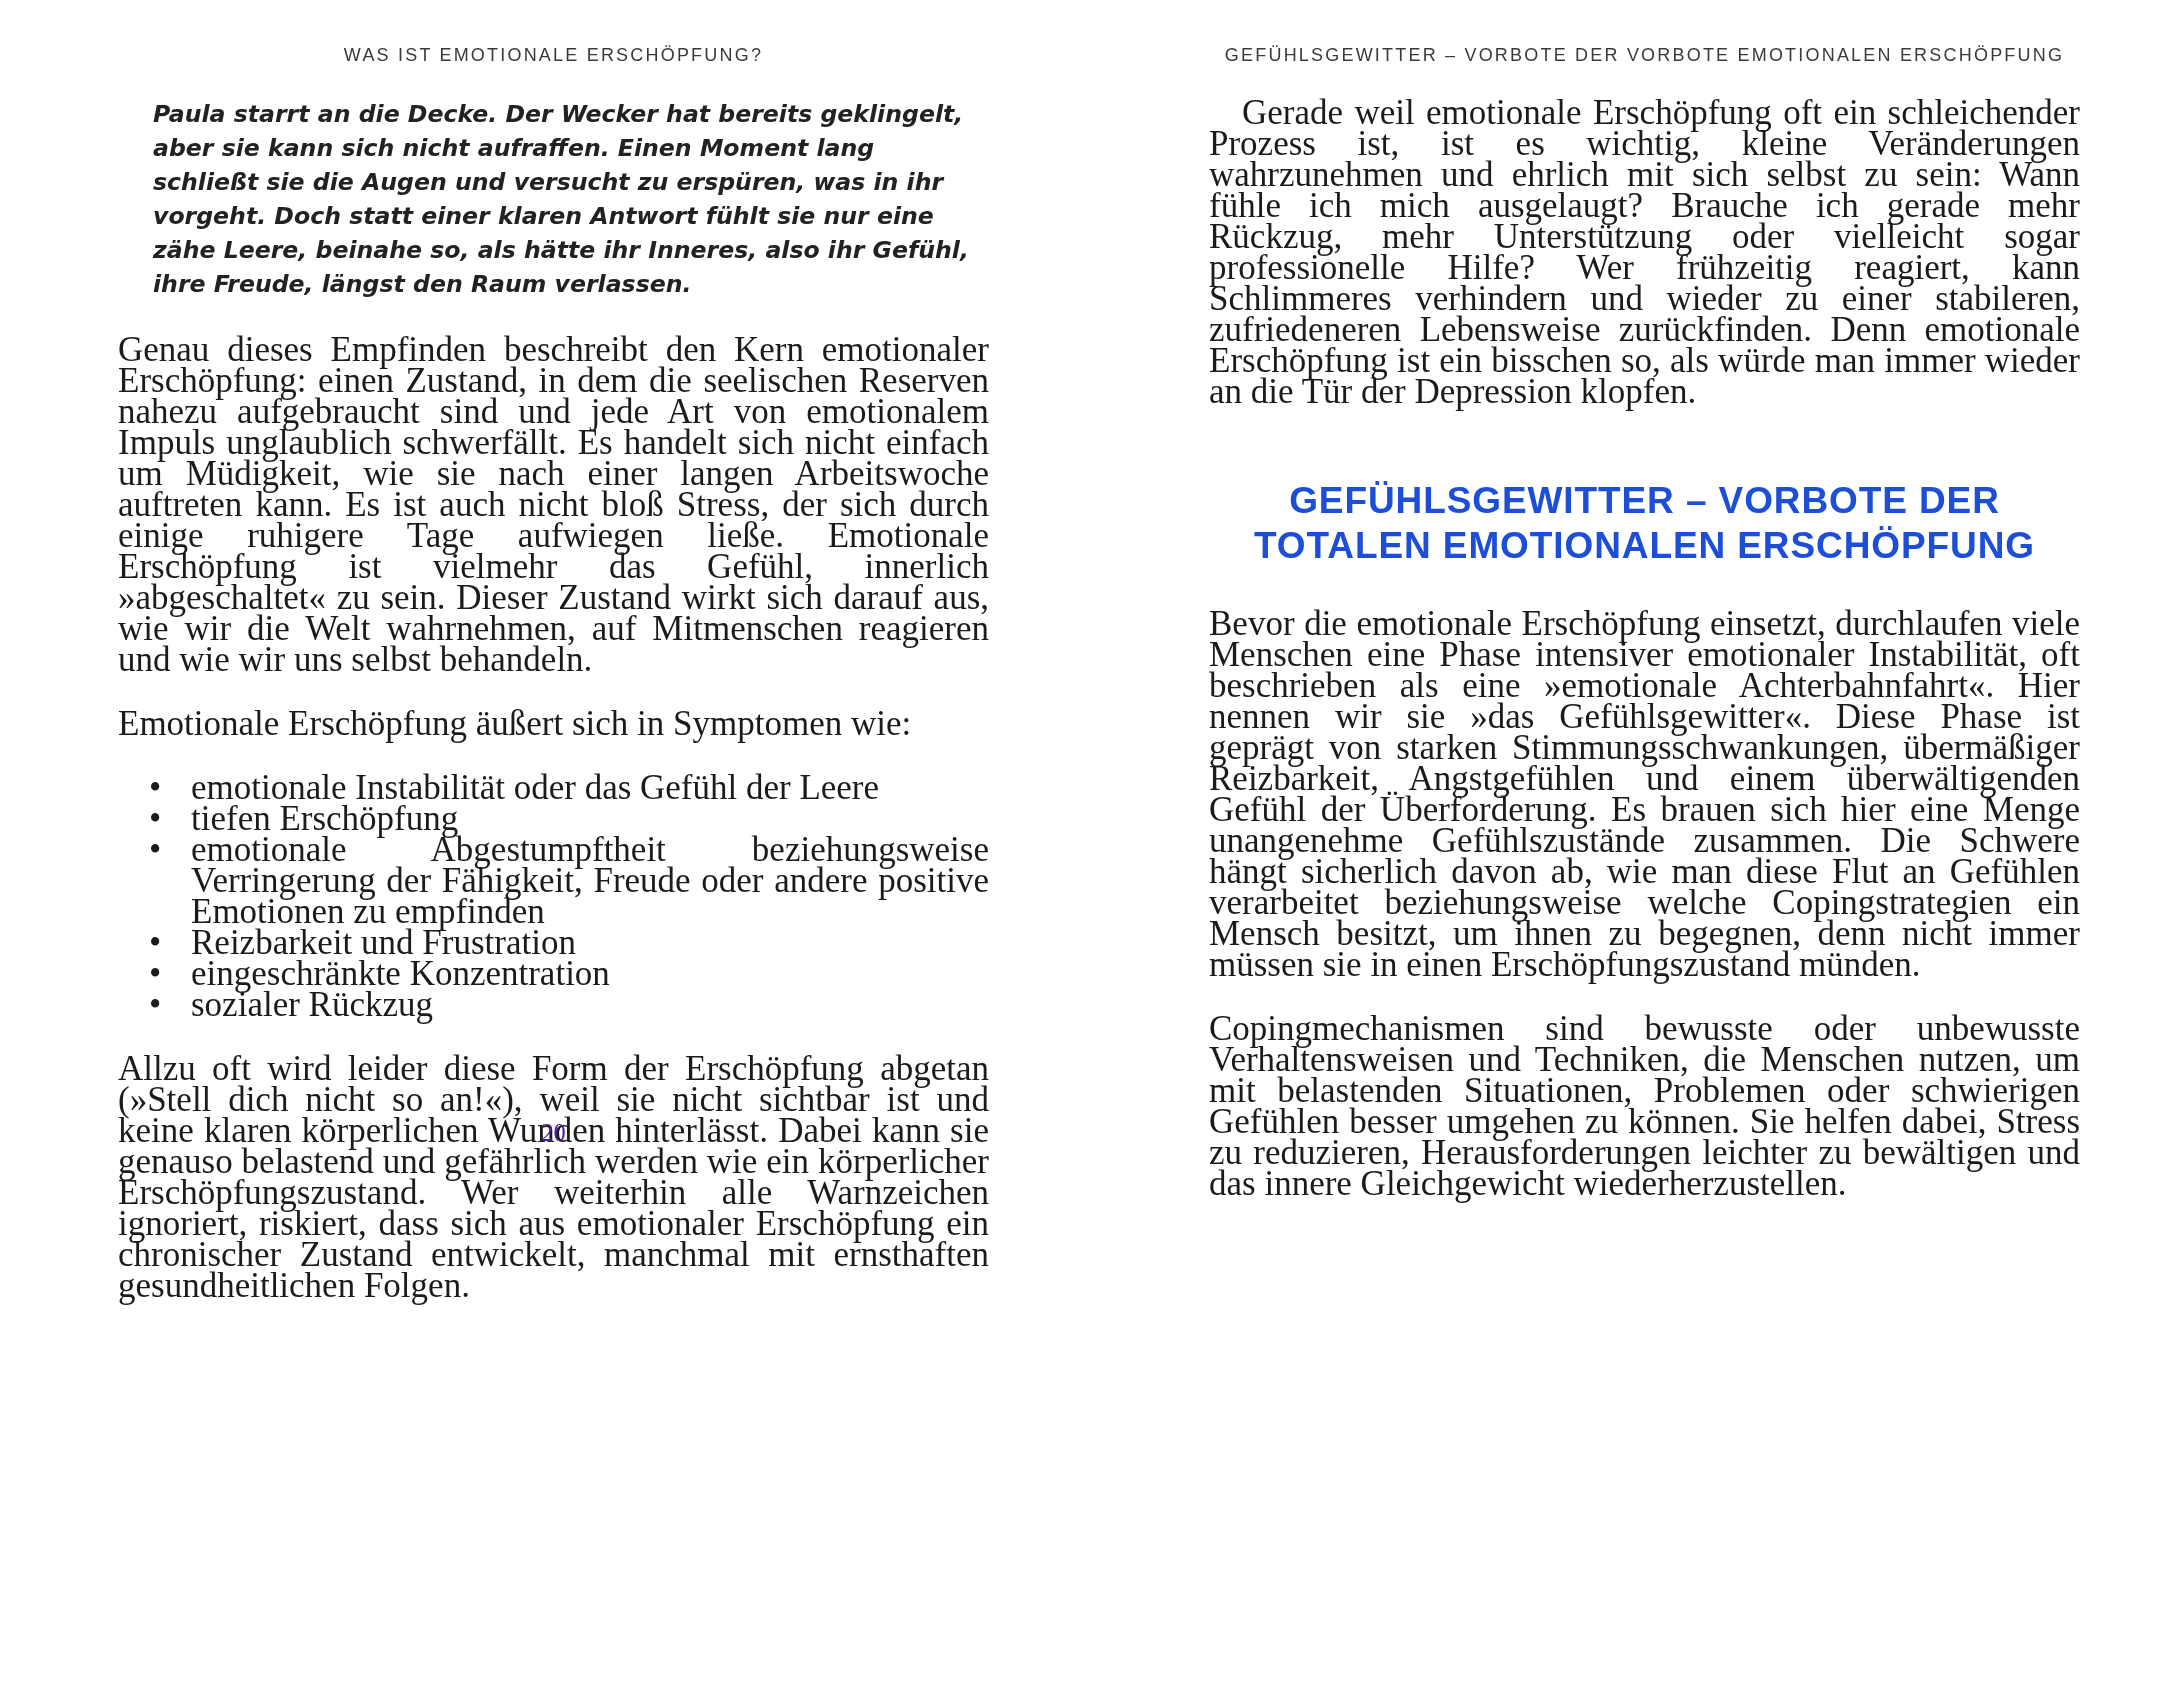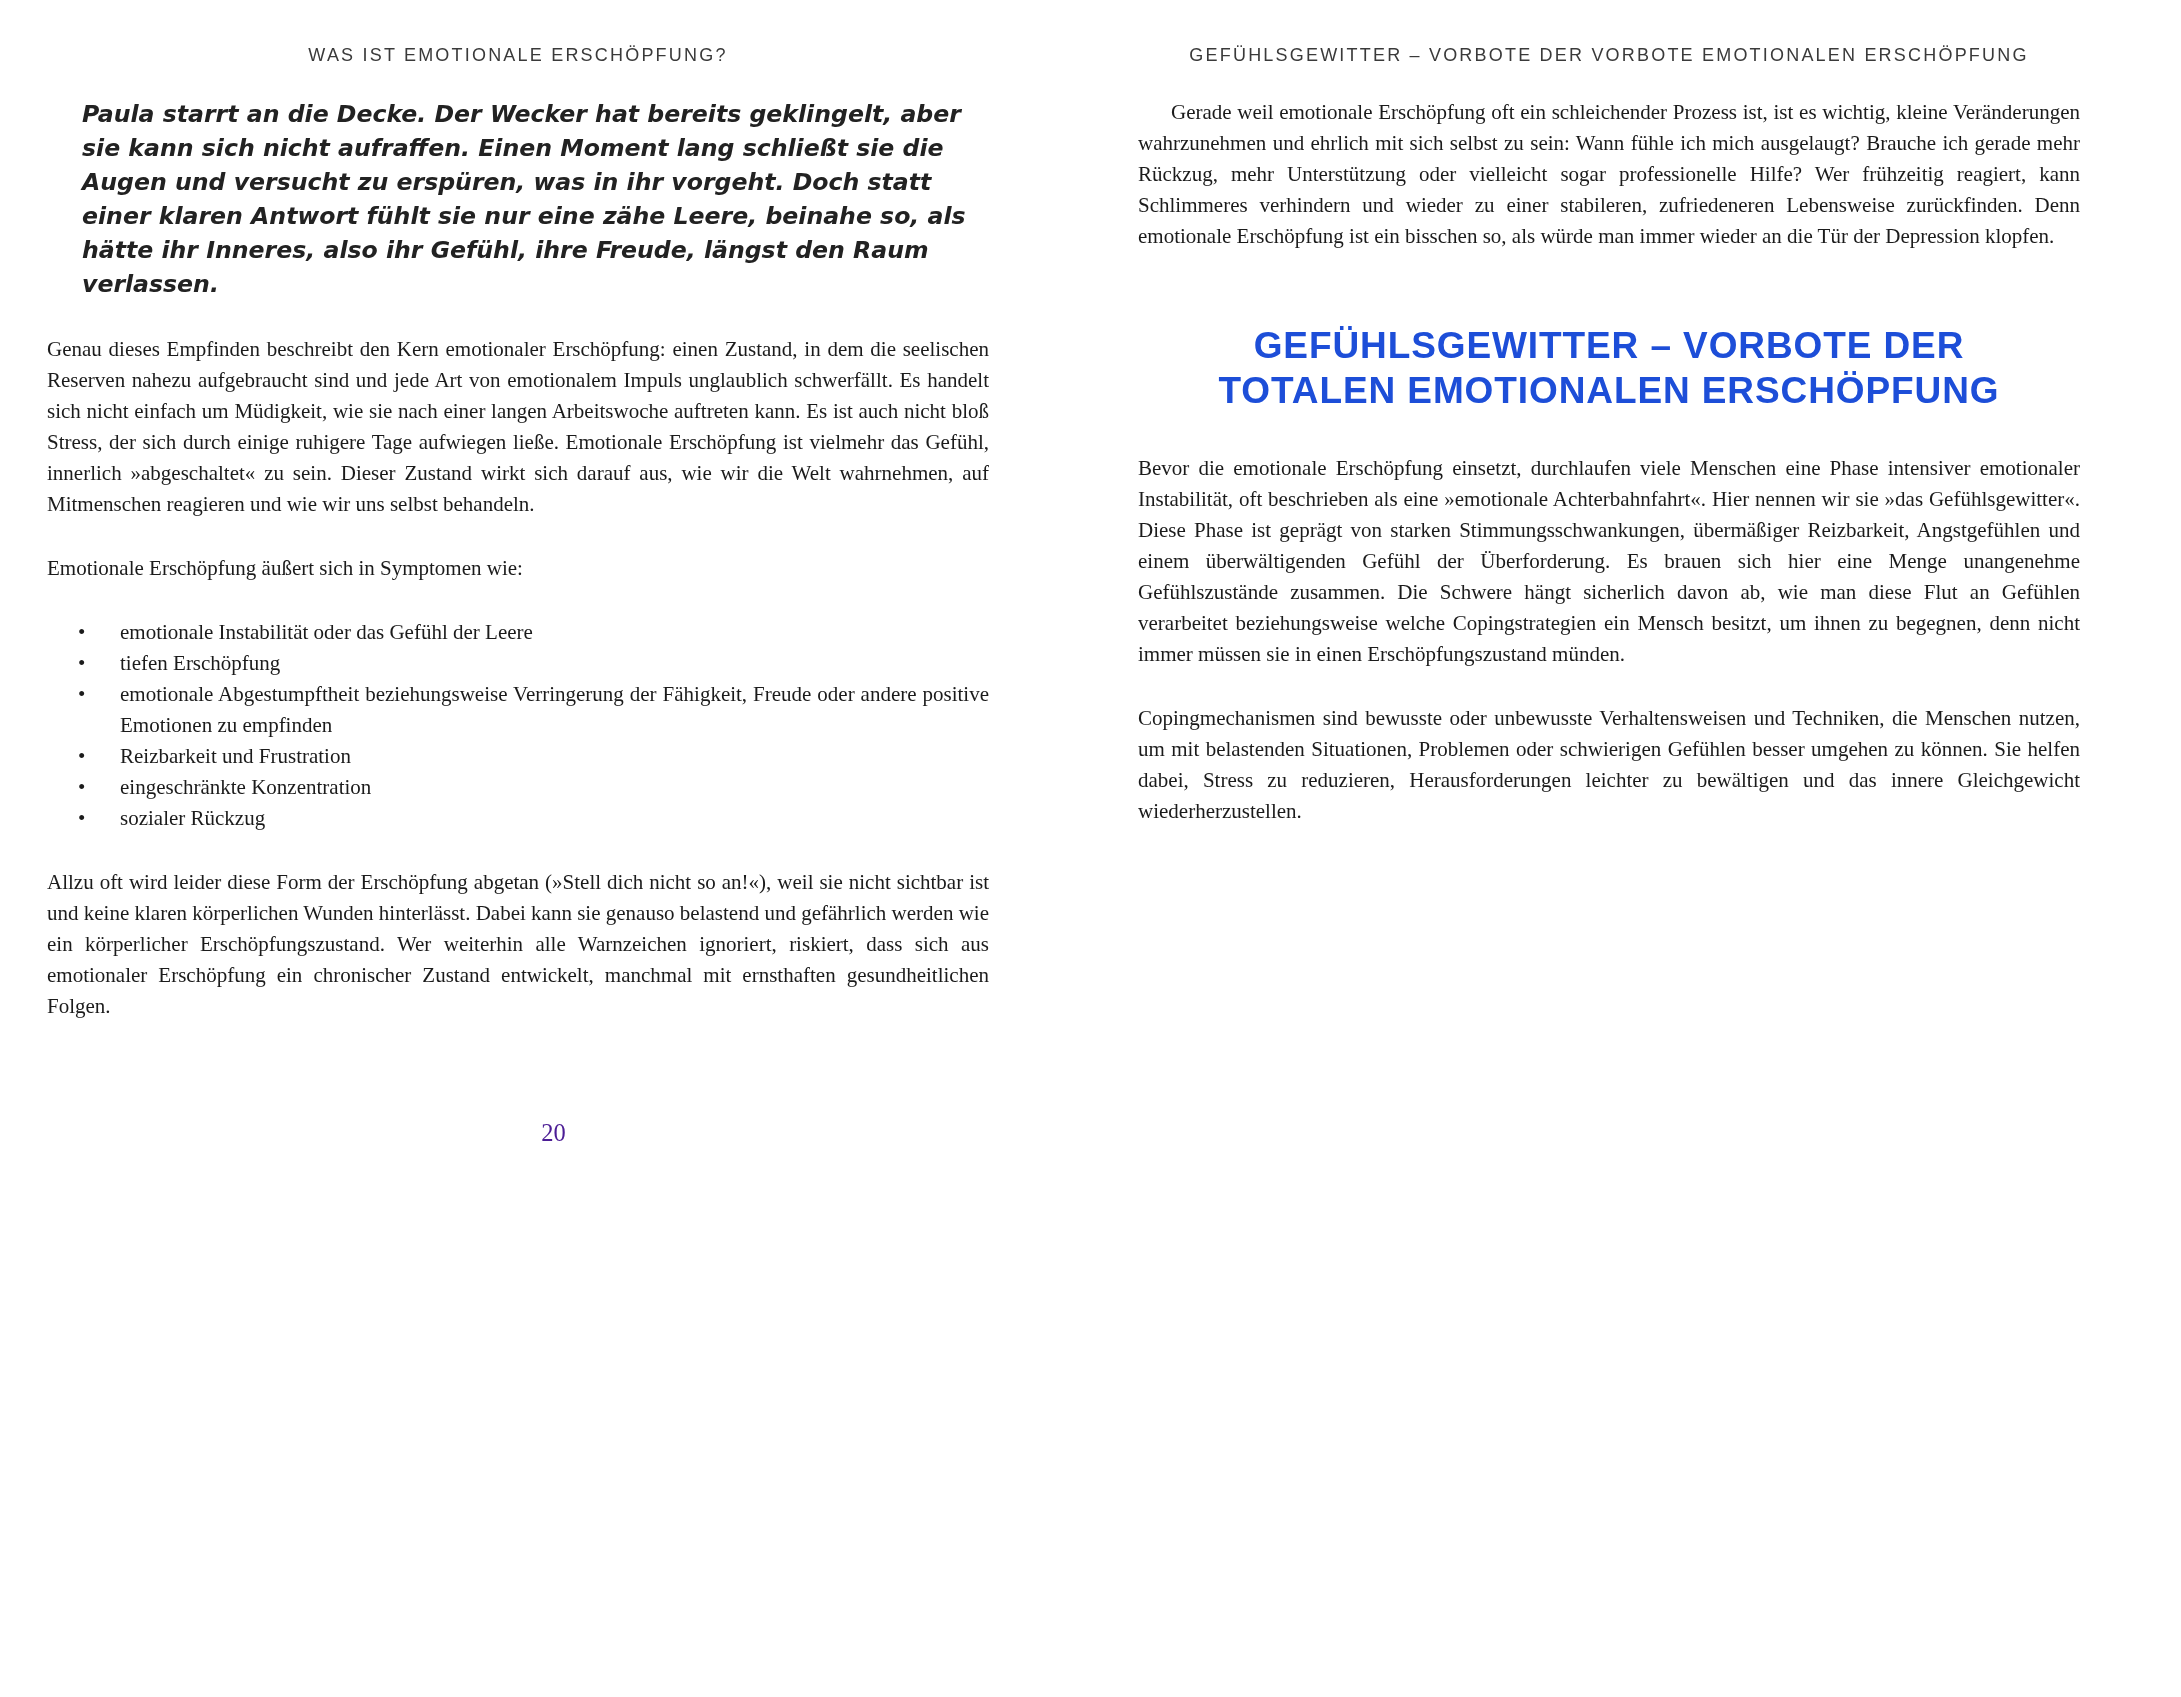--- a/index.html
+++ b/index.html
@@ -14,33 +14,33 @@
   .spread {
     display: flex;
     width: 2182px;
     height: 1697px;
     background: #ffffff;
   }
   .page {
     position: relative;
     width: 1091px;
     height: 1198px;
-    padding: 45px 102px 0 47px;
+    padding: 45px 102px 0 118px;
   }
   .running-head {
     font-family: "Liberation Sans", sans-serif;
     font-size: 18px;
     letter-spacing: 2.2px;
     color: #3a3a3a;
     text-align: center;
     white-space: nowrap;
     margin-bottom: 31px;
   }
   .body-text {
-    font-size: 21px;
+    font-size: 35px;
     line-height: 31px;
     text-align: justify;
   }
   .intro-quote {
     font-family: "DejaVu Sans", sans-serif;
     font-style: italic;
     font-size: 23.6px;
     line-height: 34px;
     color: #222;
     margin: 5.5px 12.7px 0 35px;

